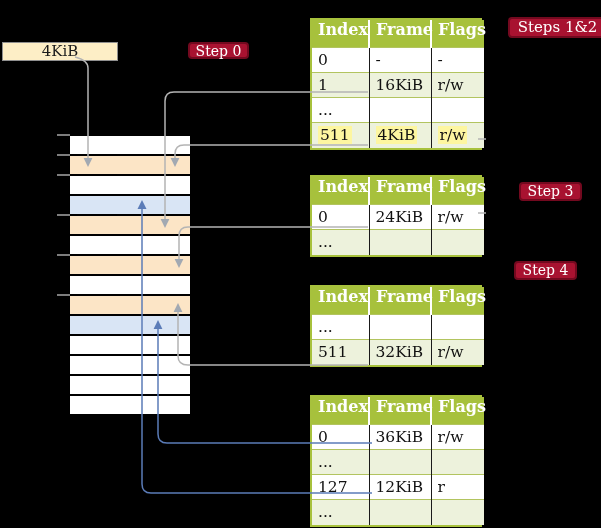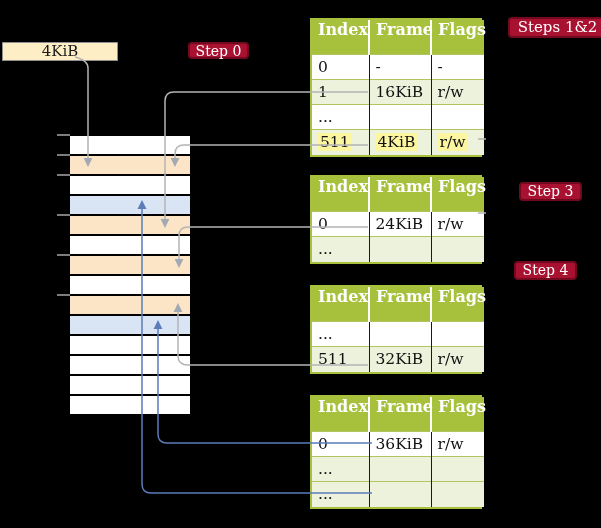--- a/index.html
+++ b/index.html
@@ -27,21 +27,21 @@
   .memrow{height:18px;border-bottom:2px solid #000;}
   .memrow.white{background:#ffffff;}
   .memrow.peach{background:#fce5c6;}
   .memrow.blue {background:#d9e5f5;}
   .tick{position:absolute;left:57px;width:13px;height:2px;background:#7d7d7d;}
   
   .pt{position:absolute;left:310px;width:172px;border:2px solid #a7c13c;background:#fff;box-sizing:border-box;}
   .pt table{border-collapse:collapse;width:100%;table-layout:fixed;}
   .pt th{
     background:#a7c13c;color:#fff;font-weight:bold;font-size:16px;text-align:left;
-    height:26px;padding:0 0 15px 6px;border-right:2px solid #fff;box-sizing:border-box;
+    height:26px;padding:0 0 8px 6px;border-right:2px solid #fff;box-sizing:border-box;
   }
   .pt th:last-child{border-right:none;margin-left:12px;}
   .pt td{
     font-size:15.5px;color:#111;height:25px;padding:0 0 0 6px;box-sizing:border-box;
     border-right:1px solid #1a1a1a;border-top:1px solid #b2c45f;background:#fff;
   }
   .pt td:last-child{border-right:none;}
   .pt tr.shaded td{background:#edf2dc;}
   .hl{background:#fdf6a0;padding:0 2px;}
   
@@ -196,20 +196,25 @@
         <tbody>
           <tr>
             <td>0</td>
             <td>36KiB</td>
             <td>r/w</td>
           </tr>
           <tr class="shaded">
             <td>...</td>
             <td></td>
             <td></td>
+          </tr>
+          <tr>
+            <td>127</td>
+            <td>12KiB</td>
+            <td>r</td>
           </tr>
           <tr class="shaded">
             <td>...</td>
             <td></td>
             <td></td>
           </tr>
         </tbody>
       </table>
     </div>
 

